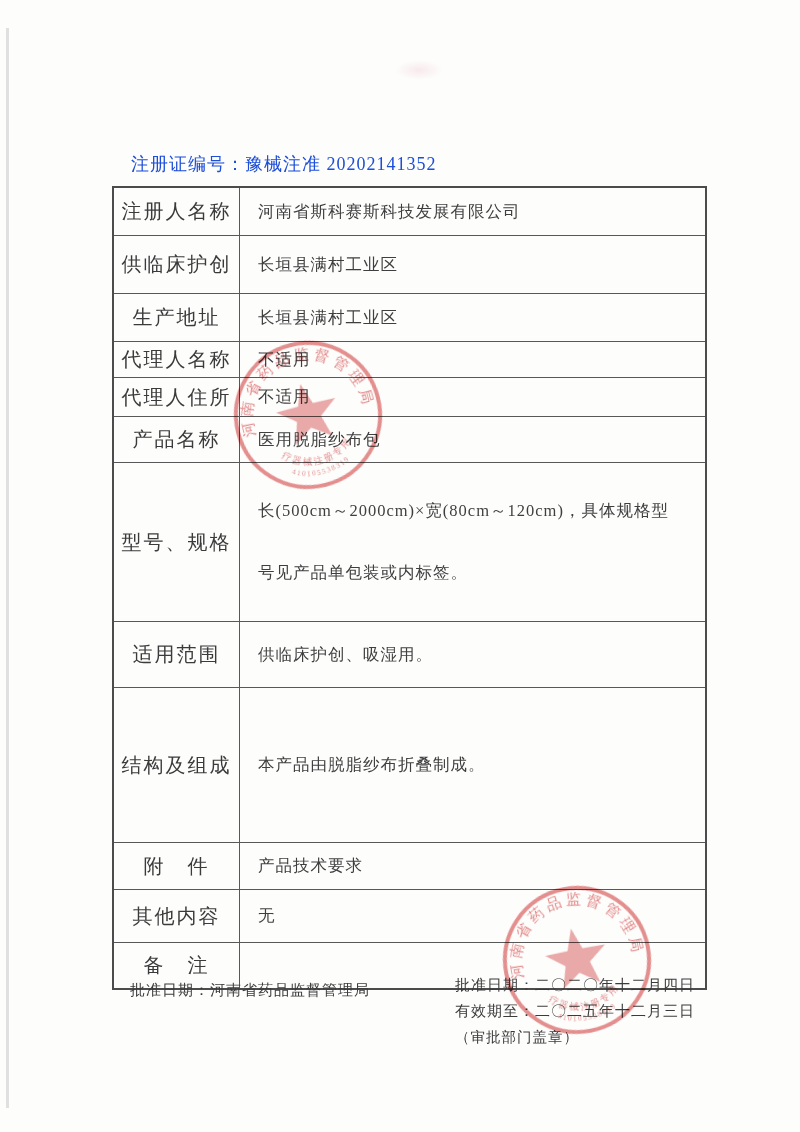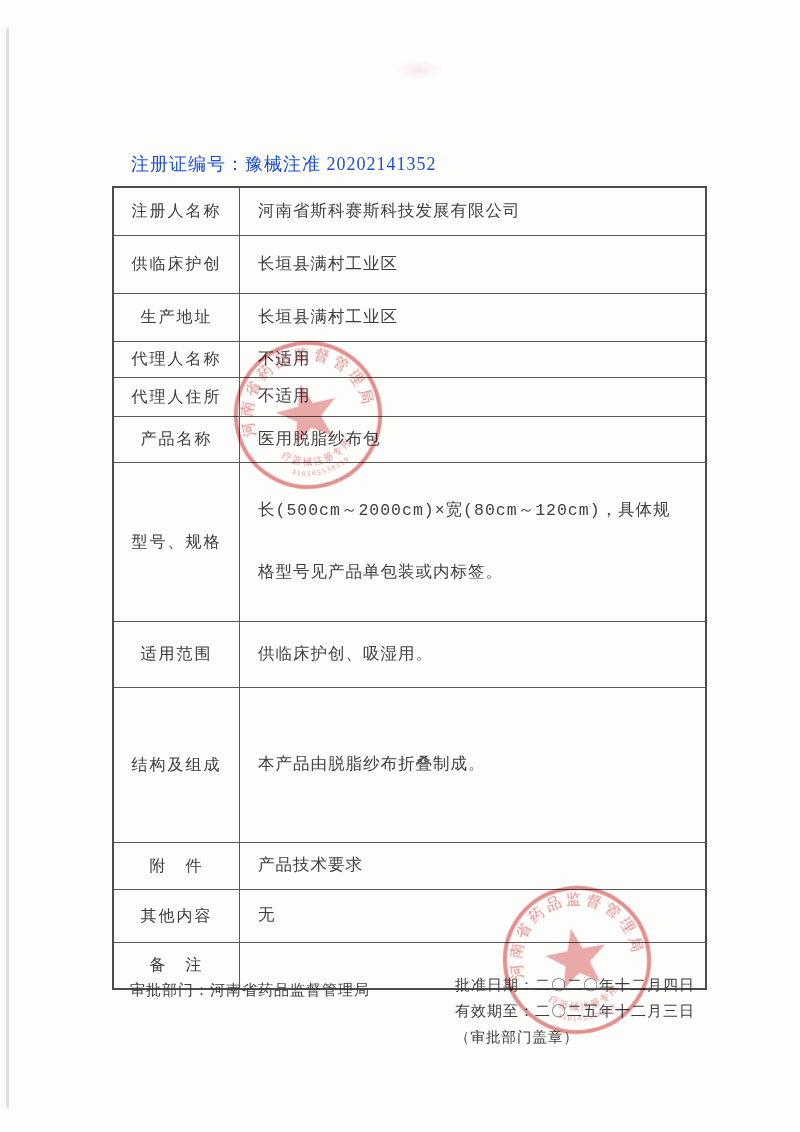--- a/index.html
+++ b/index.html
@@ -13,22 +13,22 @@
 
   .title{position:absolute;left:0;top:96px;width:800px;text-align:center;
          font-size:30px;font-weight:bold;color:#262626;letter-spacing:3px;}
   .regline{position:absolute;left:131px;top:152px;font-size:18px;color:#1d4ed8;letter-spacing:1px;}
 
   
   .cert-table{position:absolute;left:112px;top:186px;width:591px;border:2px solid #4c4c4c;background:transparent;}
   .tr{display:flex;border-top:1px solid #585858;}
   .tr:first-child{border-top:none;}
   .th{width:125px;flex:0 0 125px;border-right:1px solid #585858;display:flex;align-items:center;justify-content:center;
-      font-size:16px;letter-spacing:2px;color:#3b3b3b;text-align:center;}
-  .td{flex:1;display:flex;align-items:center;padding:4px 3px 4px 18px;font-size:16.5px;color:#3f3f3f;letter-spacing:1px;line-height:1.45;font-family:Liberation Mono, monospace;}
+      font-size:20px;letter-spacing:2px;color:#3b3b3b;text-align:center;}
+  .td{flex:1;display:flex;align-items:center;padding:4px 3px 4px 18px;font-size:16.5px;color:#3f3f3f;letter-spacing:1px;line-height:1.45;}
   .r0{height:47px}.r1{height:57px}.r2{height:47px}.r3{height:35px}.r4{height:38px}.r5{height:45px}
   .r6{height:158px}.r7{height:154px}.r8{height:65px}.r9{height:46px}.r10{height:52px}.r11{height:45px}
   .r6 .td{line-height:62px;padding-right:30px;}
 
   
   .dept{position:absolute;left:130px;top:981px;font-size:15px;letter-spacing:1px;color:#3b3b3b;}
   .fright{position:absolute;left:455px;top:976px;width:224px;font-size:15px;letter-spacing:1px;color:#3b3b3b;}
   .fright .line{margin-bottom:7px;white-space:nowrap;}
   .sealnote{text-align:left;font-size:14.5px;}
 
@@ -91,21 +91,21 @@
     </div>
     <div class="tr r10">
       <div class="th">其他内容</div>
       <div class="td">无</div>
     </div>
     <div class="tr r11">
       <div class="th">备　注</div>
     </div>
   </div>
 
-  <div class="dept">审批部门：河南省药品监督管理局</div>
+  <div class="dept">批准日期：河南省药品监督管理局</div>
   <div class="fright">
     <div class="line">批准日期：二〇二〇年十二月四日</div>
     <div class="line">有效期至：二〇二五年十二月三日</div>
     <div class="sealnote">（审批部门盖章）</div>
   </div>
 
   <svg class="stamp stamp1" viewBox="0 0 160 160">
     <defs>
       <path id="arcTop1" d="M 26,95 A 56,56 0 1 1 134,95" fill="none"></path>
       <path id="arcSub1" d="M 41.7,112.1 A 50,50 0 0 0 118.3,112.1" fill="none"></path>

